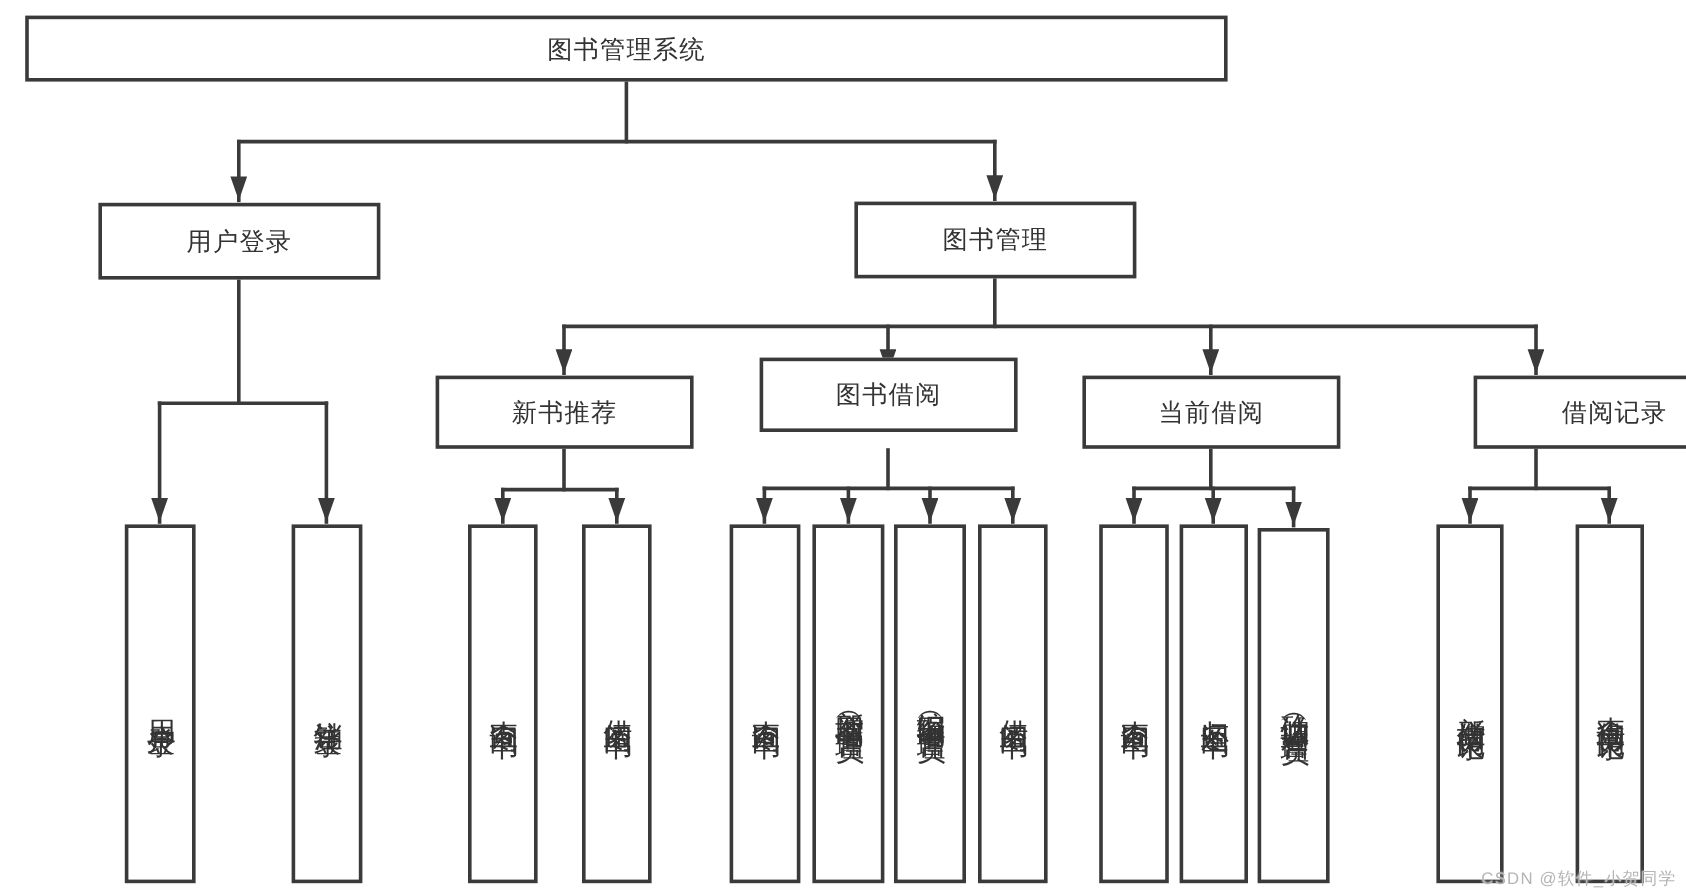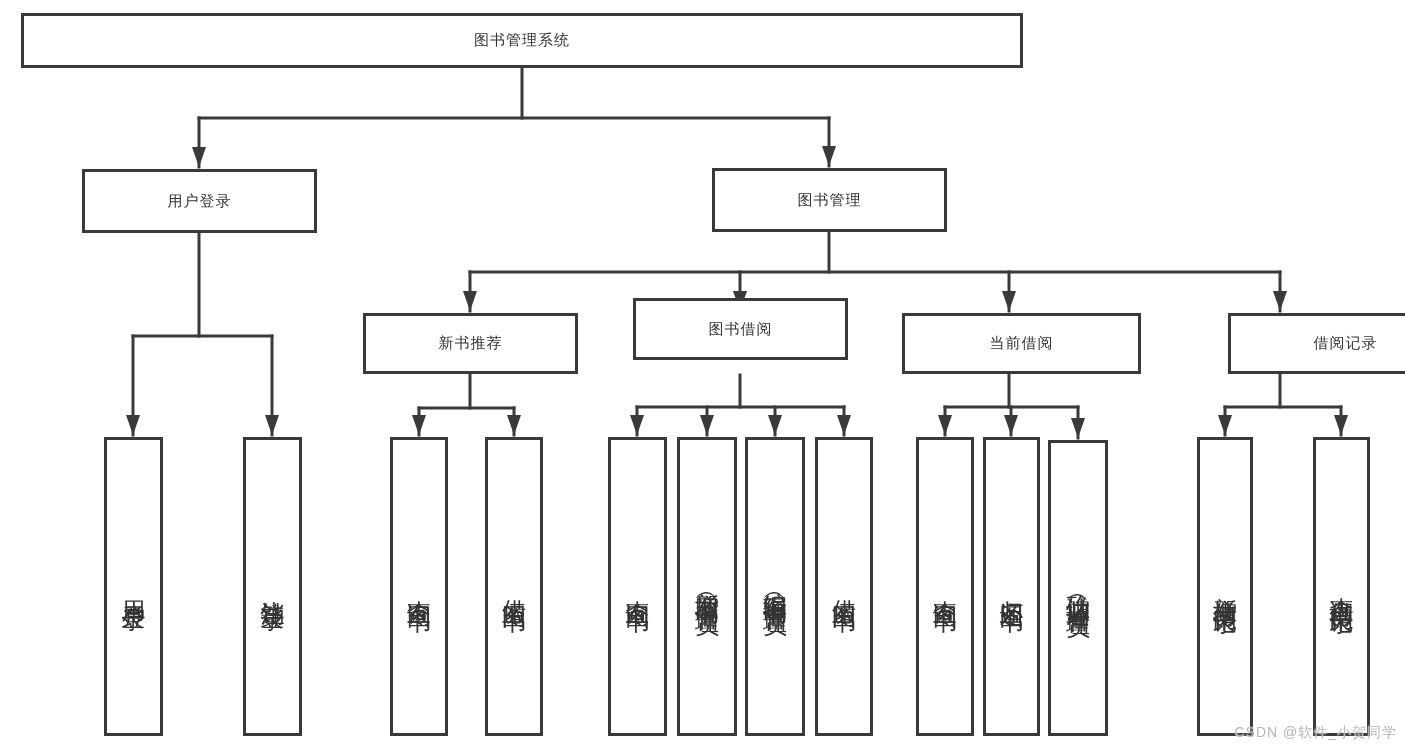--- a/index.html
+++ b/index.html
@@ -24,40 +24,40 @@
   }
   .node {
     position: absolute;
     box-sizing: border-box;
     background: #ffffff;
     border: 3px solid #3a3a3a;
     display: flex;
     align-items: center;
     justify-content: center;
     color: #333333;
-    font-size: 15px;
+    font-size: 21px;
     letter-spacing: 1px;
     white-space: nowrap;
   }
   .vnode {
     writing-mode: vertical-rl;
     text-orientation: mixed;
     font-size: 24px;
     letter-spacing: 3px;
     line-height: 1;
   }
   
   .n-root   { left: 21px;   top: 13px;  width: 1002px; height: 55px; }
   
   .n-ulogin { left: 82px;   top: 169px; width: 235px;  height: 64px; }
   .n-bmgmt  { left: 712px;  top: 168px; width: 235px;  height: 64px; }
   
   .n-nbr    { left: 363px;  top: 313px; width: 215px;  height: 61px; }
   .n-bb     { left: 633px;  top: 298px; width: 215px;  height: 62px; }
-  .n-cb     { left: 902px;  top: 313px; width: 239px;  height: 61px; font-family: Liberation Serif, serif; }
+  .n-cb     { left: 902px;  top: 313px; width: 215px;  height: 61px; font-family: Liberation Serif, serif; }
   .n-br     { left: 1228px; top: 313px; width: 235px;  height: 61px; text-align: right; }
   
   .n-ul-login   { left: 104px;  top: 437px; width: 59px; height: 299px; }
   .n-ul-logout  { left: 243px;  top: 437px; width: 59px; height: 299px; }
   .n-nbr-query  { left: 390px;  top: 437px; width: 58px; height: 299px; }
   .n-nbr-borrow { left: 485px;  top: 437px; width: 58px; height: 299px; }
   .n-bb-query   { left: 608px;  top: 437px; width: 59px; height: 299px; }
   .n-bb-add     { left: 677px;  top: 437px; width: 60px; height: 299px; }
   .n-bb-edit    { left: 745px;  top: 437px; width: 60px; height: 299px; }
   .n-bb-borrow  { left: 815px;  top: 437px; width: 58px; height: 299px; }

